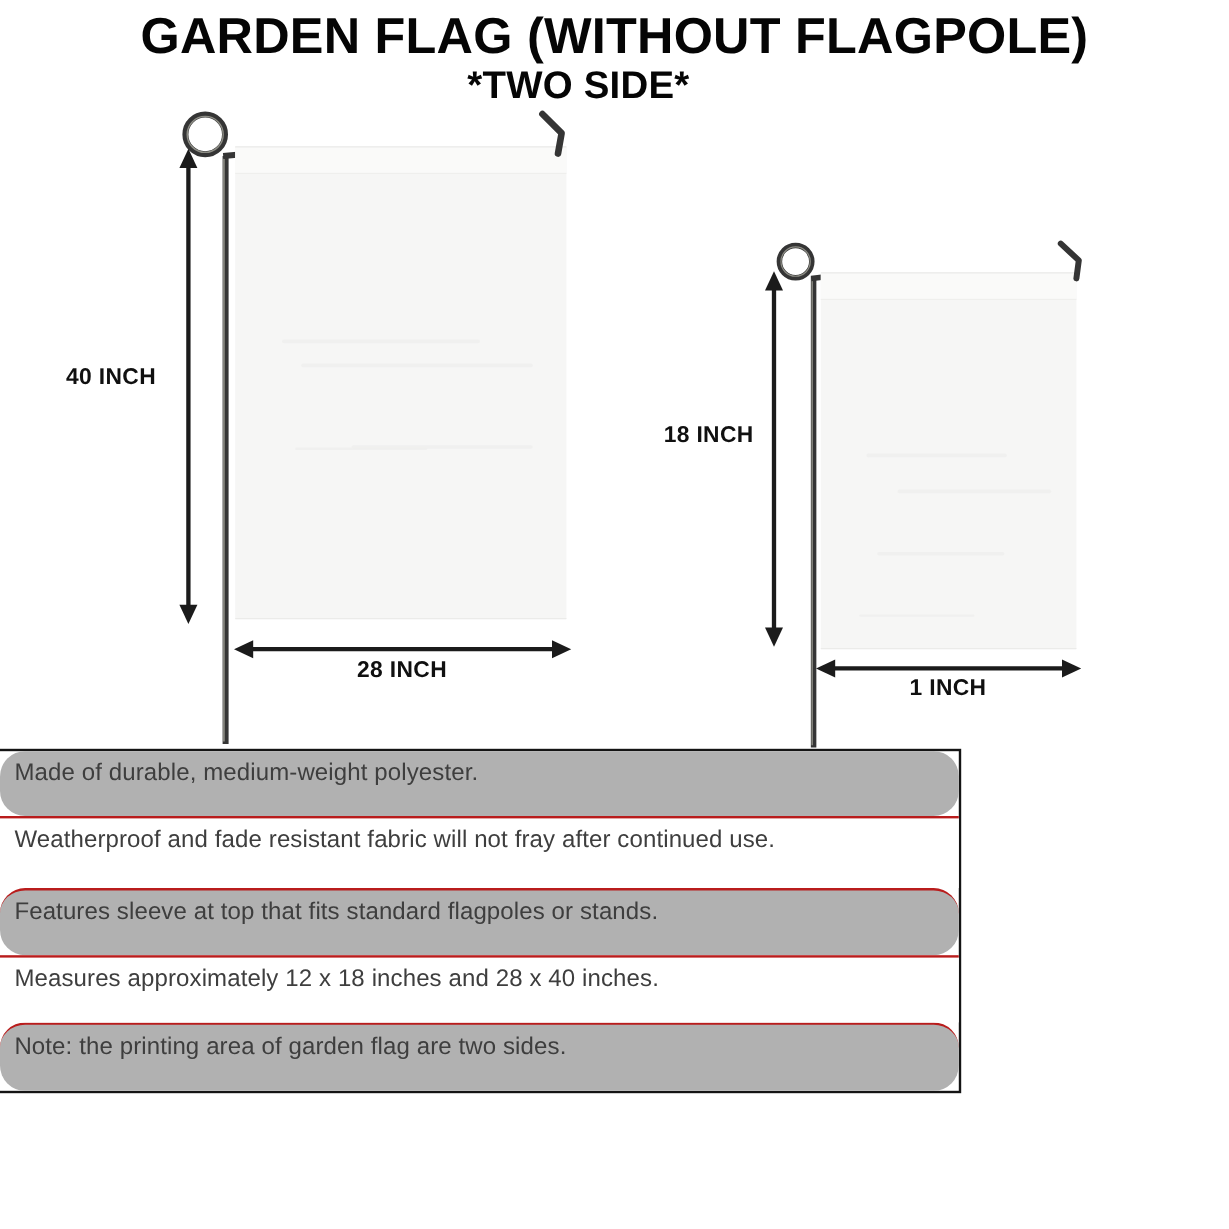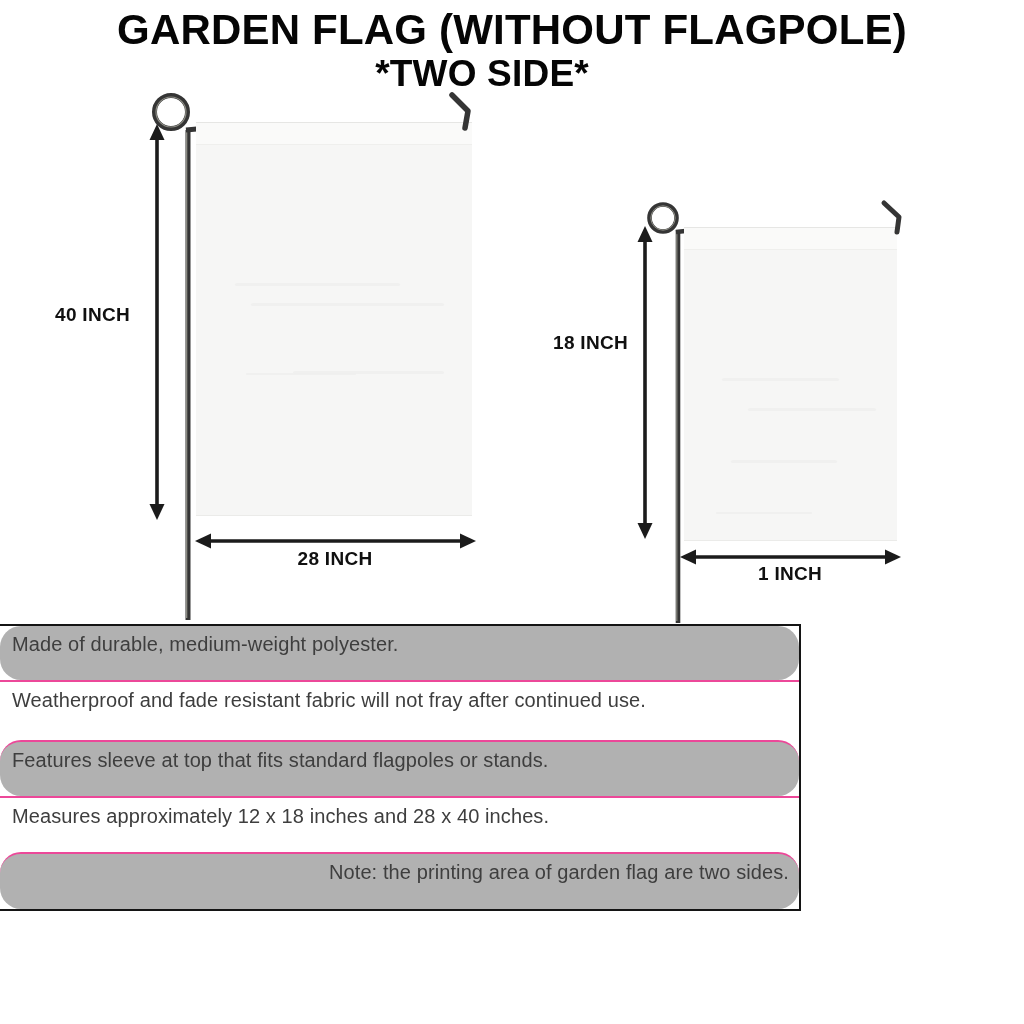--- a/index.html
+++ b/index.html
@@ -6,21 +6,21 @@
   body{
     width:1024px;height:1024px;position:relative;background:#ffffff;
     font-family:"Liberation Sans", sans-serif;overflow:hidden;
   }
   
   .title{
     position:absolute;top:6px;left:0;width:1024px;text-align:center;
     color:#050505;font-weight:800;line-height:1.13;letter-spacing:0.2px;
   }
   .title .line1{font-size:42px;}
-  .title .line2{font-size:37px;margin-right:60px;}
+  .title .line2{font-size:32px;margin-right:60px;}
   
   .flag{
     position:absolute;background:#f6f6f5;
     border-top:1px solid #e6e6e4;border-bottom:1px solid #ebebe9;
   }
   .flag-large{left:196px;top:122px;width:276px;height:392px;}
   .flag-small{left:684px;top:227px;width:213px;height:312px;}
   .sleeve{height:21px;background:#fafaf9;border-bottom:1px solid #efefed;}
   .wrinkle{position:absolute;left:8%;width:80%;height:3px;background:#efefed;border-radius:2px;opacity:.8;}
   .flag-large .w1{top:160px;left:14%;width:60%;}
@@ -37,39 +37,39 @@
   .sheen{stroke:#8d8d85;fill:none;}
   .ink{stroke:#1b1b1b;fill:none;}
   .inkfill{fill:#1b1b1b;stroke:none;}
   
   .dim{
     position:absolute;color:#101010;font-weight:700;font-size:19px;
     letter-spacing:0.3px;white-space:nowrap;
   }
   .dim-40{left:28px;top:304px;width:102px;text-align:right;}
   .dim-28{left:235px;top:548px;width:200px;text-align:center;}
-  .dim-18{left:528px;top:332px;width:100px;text-align:right;}
+  .dim-18{left:528px;top:352px;width:100px;text-align:right;}
   .dim-12{left:690px;top:563px;width:200px;text-align:center;}
   
   .feature-table{
     position:absolute;left:-2px;top:624px;width:799px;
     border:2px solid #141414;
   }
   .feature-row{
     box-sizing:border-box;padding:7px 10px 0 12px;
     font-size:20px;color:#3e3e3e;letter-spacing:0.1px;
   }
   .row-gray{background:#b1b1b1;border-radius:21px;}
   .row-white{background:#ffffff;}
-  .feature-row + .feature-row{border-top:2px solid #ec4899;}
+  .feature-row + .feature-row{border-top:2px solid #b91c1c;}
   .r1{height:54px;}
   .r2{height:60px;}
   .r3{height:56px;}
   .r4{height:56px;}
-  .r5{height:57px;text-align:right;}
+  .r5{height:57px;}
 </style>
 </head>
 <body>
 
 <div class="title">
   <div class="line1">GARDEN FLAG (WITHOUT FLAGPOLE)</div>
   <div class="line2">*TWO SIDE*</div>
 </div>
 
 <div>

